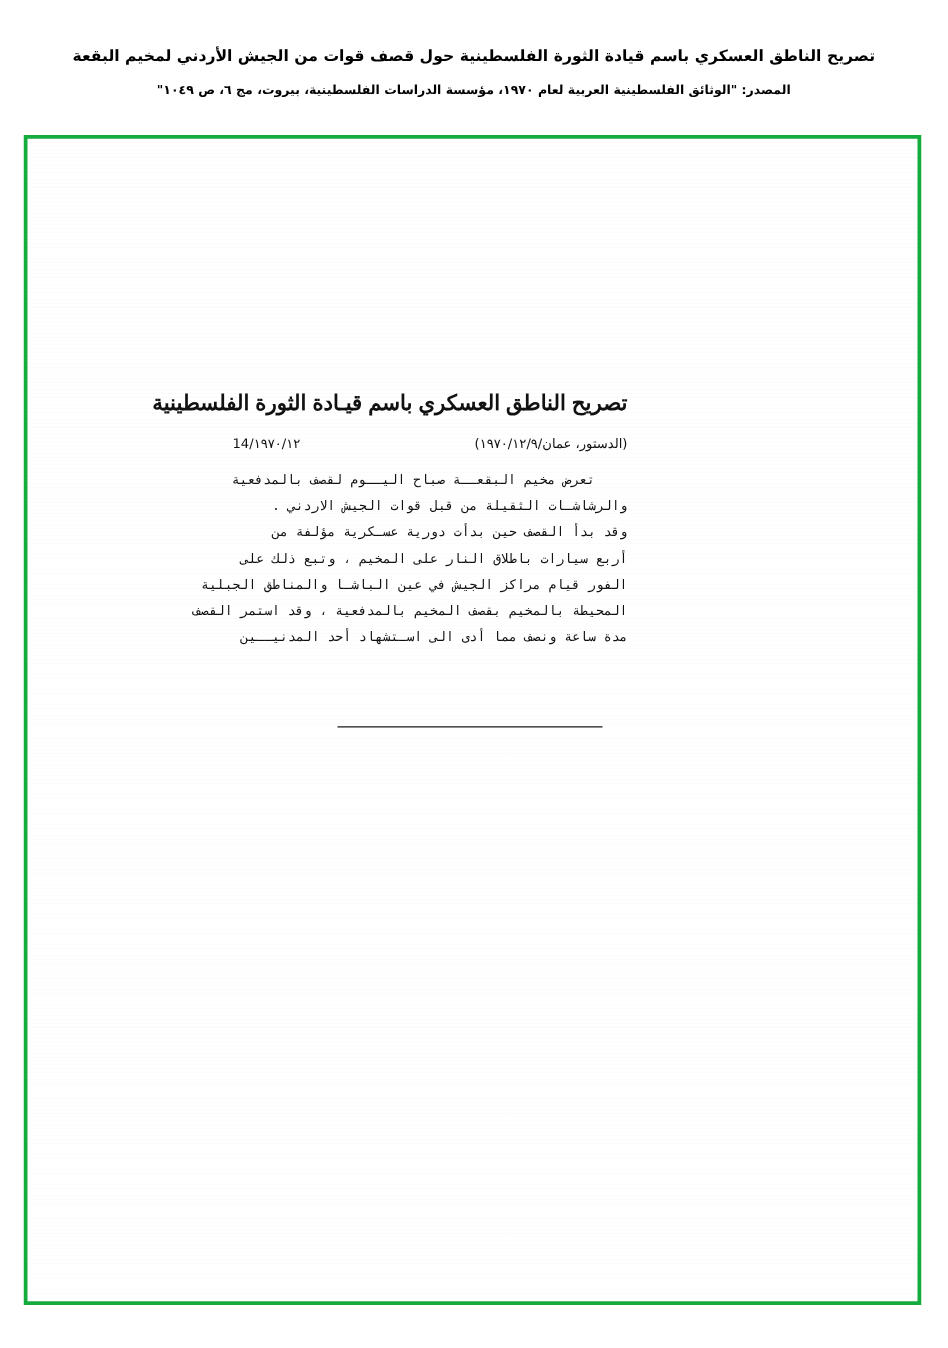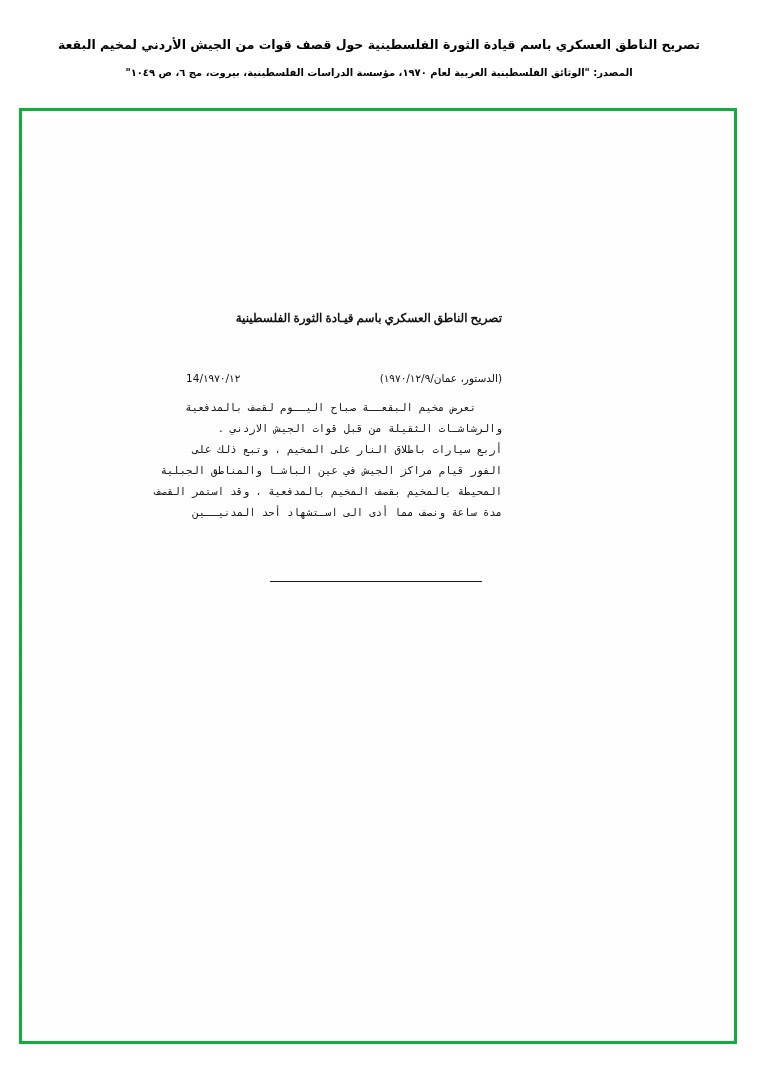--- a/index.html
+++ b/index.html
@@ -67,42 +67,43 @@
   .doc-block {
     position: absolute;
     right: 232px;
     top: 196px;
     width: 316px;
     direction: rtl;
     text-align: right;
   }
 
   .doc-title {
-    font-family: Liberation Serif, serif;
+    font-family: Liberation Sans, sans-serif;
     font-weight: bold;
-    font-size: 12px;
+    font-size: 17px;
     line-height: 1.85;
     letter-spacing: 0.3px;
     color: #111;
+    text-align: center;
   }
   .doc-title div { white-space: nowrap; }
 
   .doc-dateline {
     margin-top: 9px;
     font-family: "DejaVu Sans", sans-serif;
     font-size: 10.5px;
     line-height: 1.7;
     color: #111;
     display: flex;
     justify-content: space-between;
     align-items: baseline;
     width: 100%;
   }
   .doc-dateline .date { padding-right: 2px; }
-  .doc-dateline .src { padding-left: 2px; margin-top: 32px; }
+  .doc-dateline .src { padding-left: 2px; }
 
   .doc-para {
     margin-top: 10px;
     font-family: Liberation Mono, monospace;
     font-size: 10.5px;
     line-height: 2.0;
     color: #111;
     text-align: justify;
     text-align-last: right;
   }
@@ -149,20 +150,21 @@
       </div>
 
       <div class="doc-dateline">
         <span class="src">(الدستور، عمان/١٩٧٠/١٢/٩)</span>
         <span class="date">١٩٧٠/١٢/14</span>
       </div>
 
       <div class="doc-para">
         <span class="line indent">تعرض مخيم البقعــة صباح اليــوم لقصف بالمدفعية</span>
         <span class="line">والرشاشـات الثقيلة من قبل قوات الجيش الاردني .</span>
+        <span class="line">وقد بدأ القصف حين بدأت دورية عسـكرية مؤلفة من</span>
         <span class="line">أربع سيارات باطلاق النار على المخيم ، وتبع ذلك على</span>
         <span class="line">الفور قيام مراكز الجيش في عين الباشـا والمناطق الجبلية</span>
         <span class="line">المحيطة بالمخيم بقصف المخيم بالمدفعية ، وقد استمر القصف</span>
         <span class="line">مدة ساعة ونصف مما أدى الى اسـتشهاد أحد المدنيــين</span>
       </div>
 
     </div>
 
     <div class="doc-rule"></div>
     <div class="scan-noise"></div>

